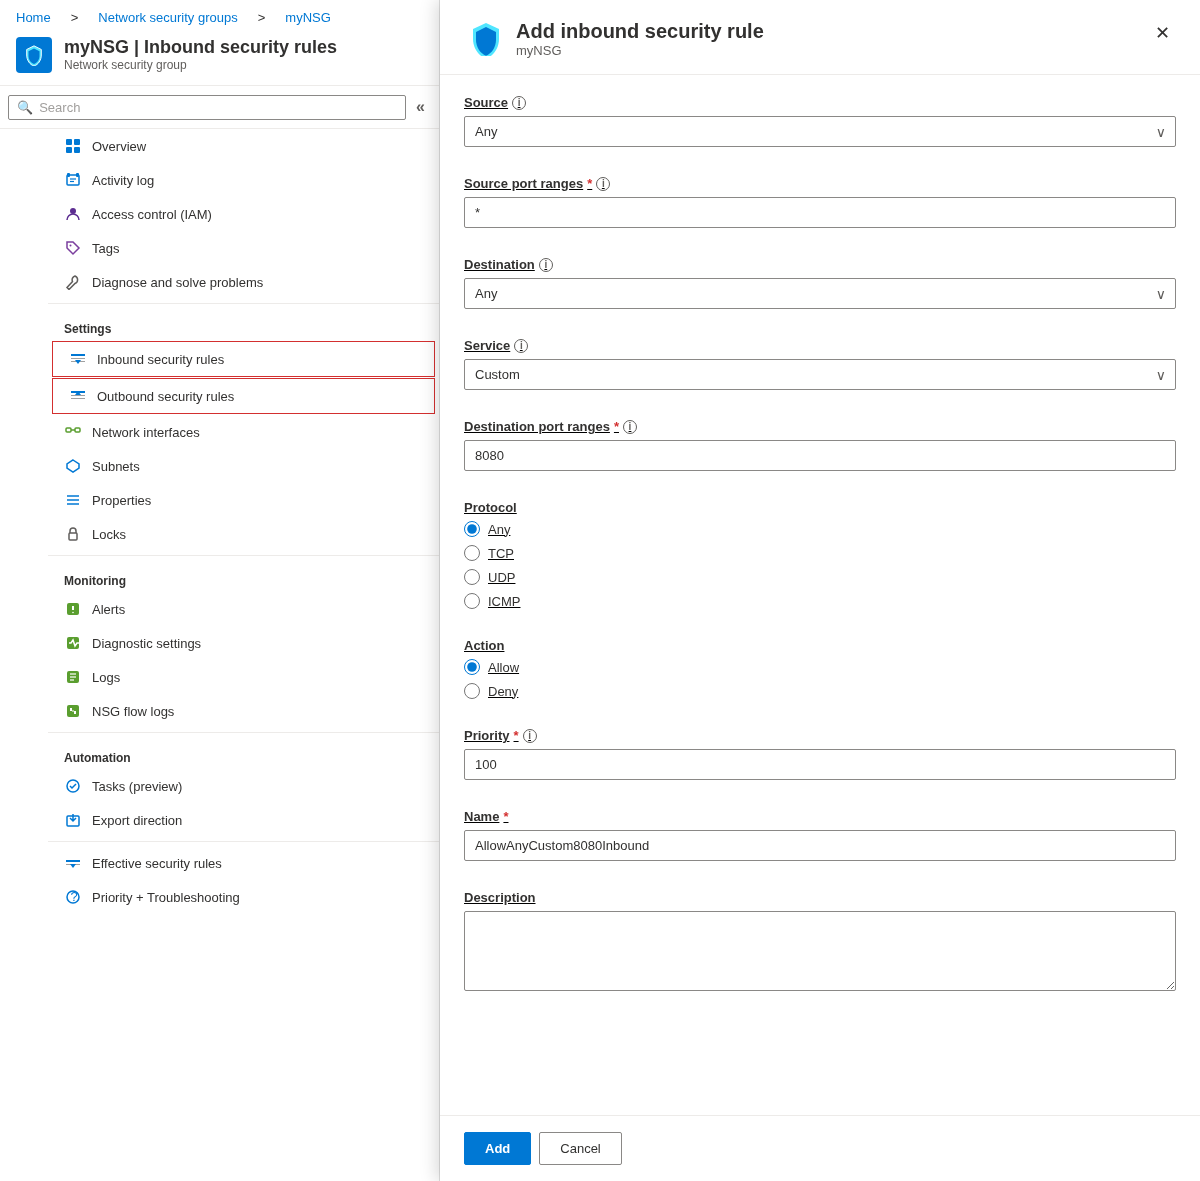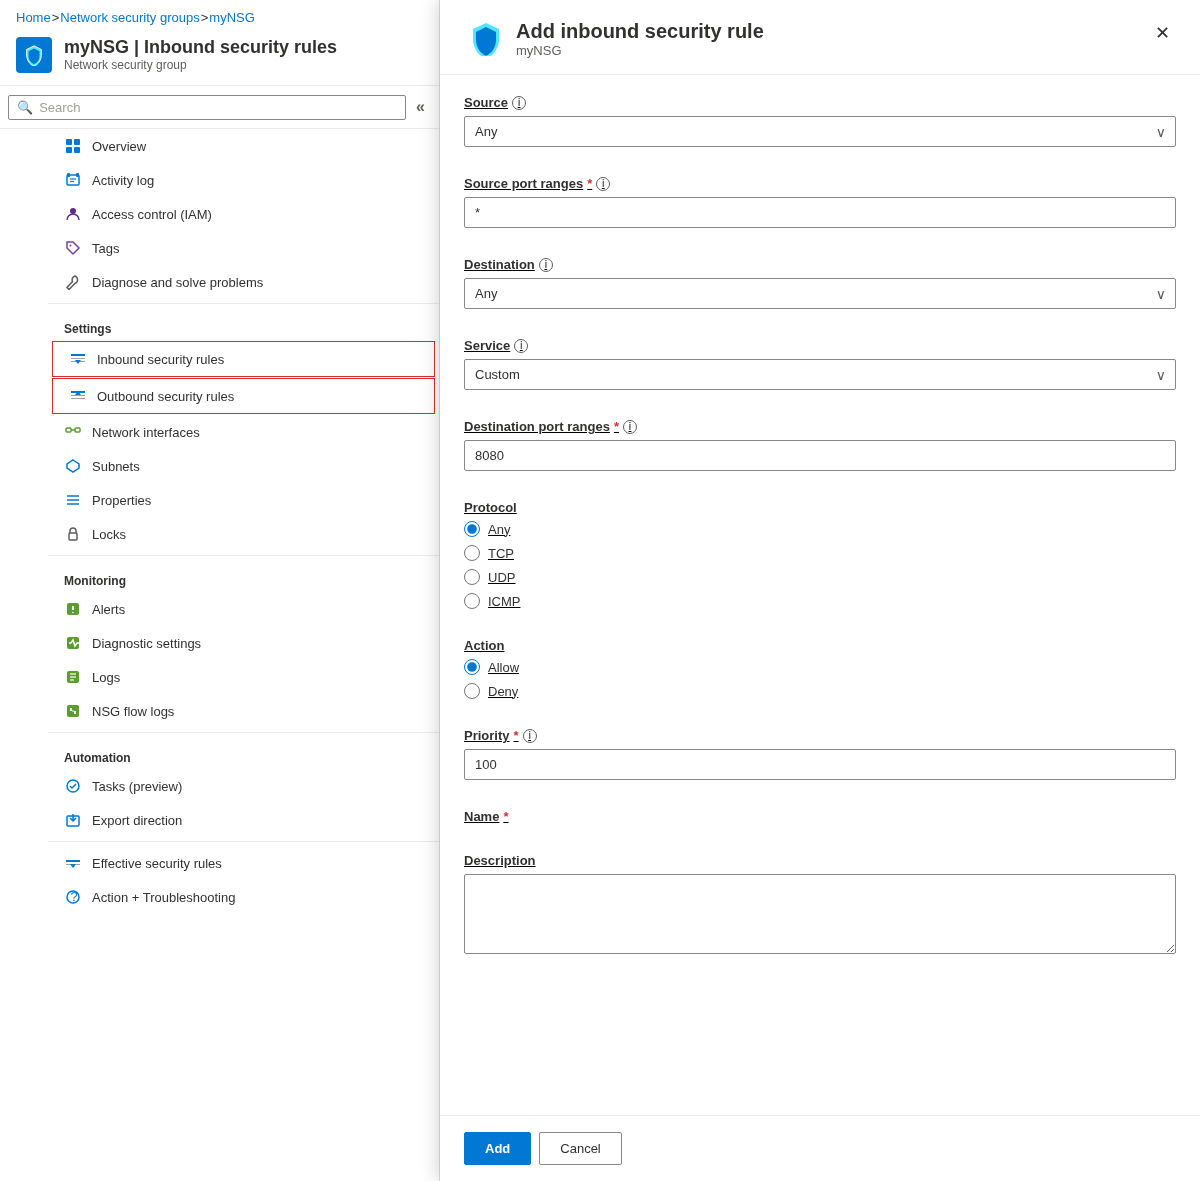--- a/index.html
+++ b/index.html
@@ -17,21 +17,21 @@
       overflow: hidden;
     }
 
     
     .breadcrumb {
       padding: 10px 16px 4px 16px;
       font-size: 12px;
       color: #0078d4;
       display: flex;
       align-items: center;
-      gap: 1px;
+      gap: 20px;
     }
     .breadcrumb span { color: #323130; }
     .breadcrumb a { color: #0078d4; text-decoration: none; cursor: pointer; }
     .breadcrumb-sep { color: #605e5c; }
 
     
     .page-header {
       padding: 8px 16px 12px 16px;
       display: flex;
       align-items: flex-start;
@@ -587,21 +587,21 @@
       </span>
       <span>Effective security rules</span>
     </div>
     <div class="nav-item">
       <span class="icon">
         <svg width="16" height="16" viewBox="0 0 16 16" fill="none">
             <circle cx="8" cy="8" r="6" fill="none" stroke="#0078d4" stroke-width="1.5"></circle>
             <text x="5.5" y="12" font-size="10" fill="#0078d4">?</text>
           </svg>
       </span>
-      <span>Action + Troubleshooting</span>
+      <span>Priority + Troubleshooting</span>
     </div>
   </div>
 </div>
 
 <div class="section-area">
 
   <div class="toolbar">
     <button class="add-btn">+ Add</button>
     <button class="hic-btn">
       <span>
@@ -789,20 +789,21 @@
           <span class="info-icon">i</span>
         </div>
         <input type="text" class="form-input" value="100" style="">
       </div>
 
       <div class="form-group">
         <div class="form-label">
           <span>Name</span>
           <span class="required">*</span>
         </div>
+        <input type="text" class="form-input" value="AllowAnyCustom8080Inbound" style="">
       </div>
 
       <div class="form-group">
         <div class="form-label">
           <span>Description</span>
         </div>
         <textarea class="form-textarea" style=""></textarea>
       </div>
 
     </div>

